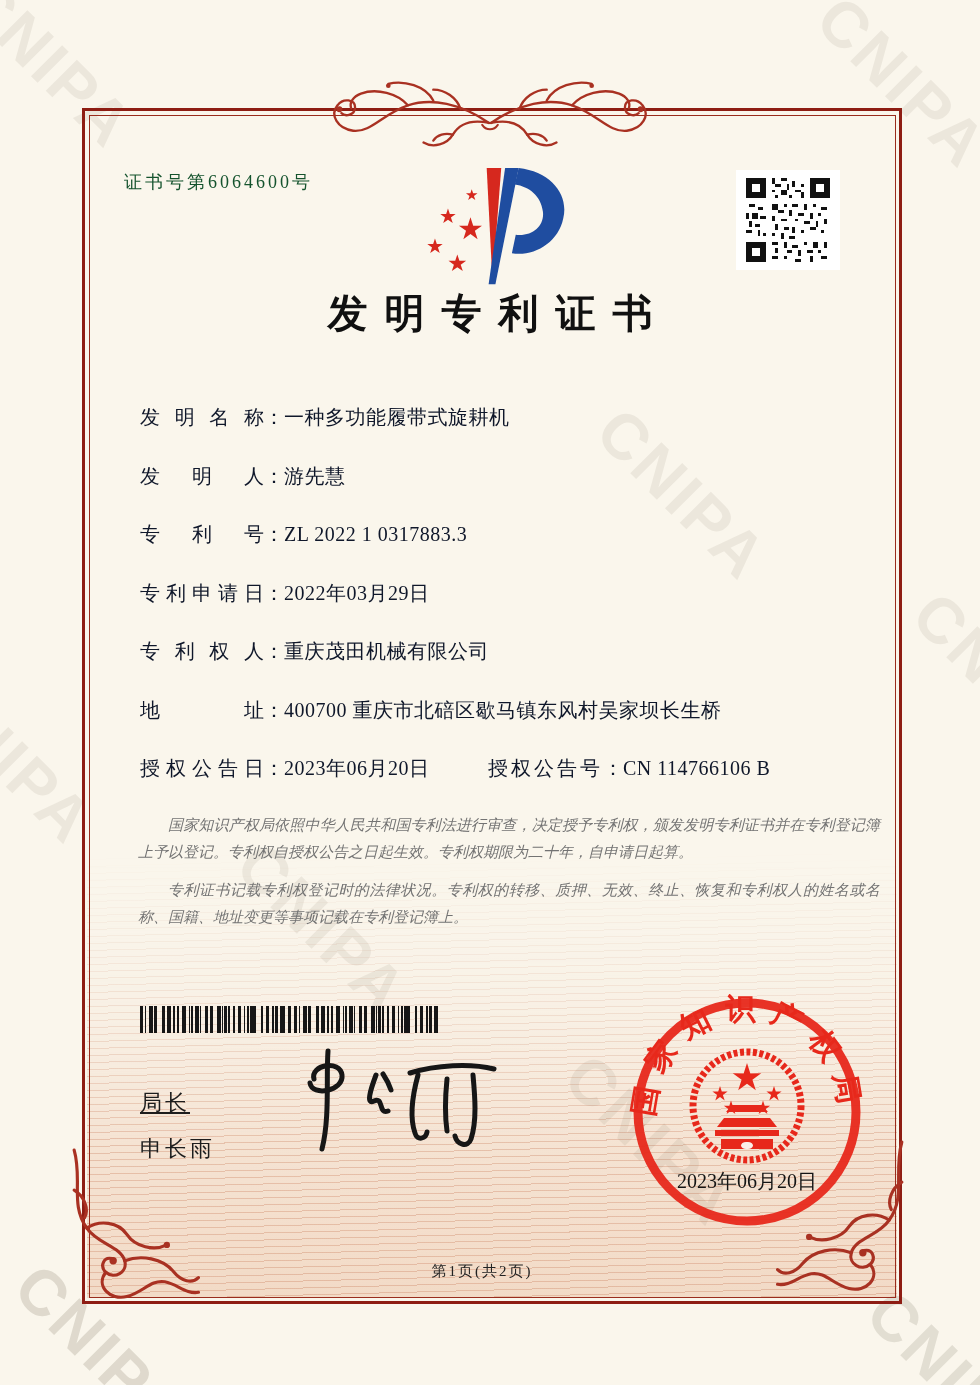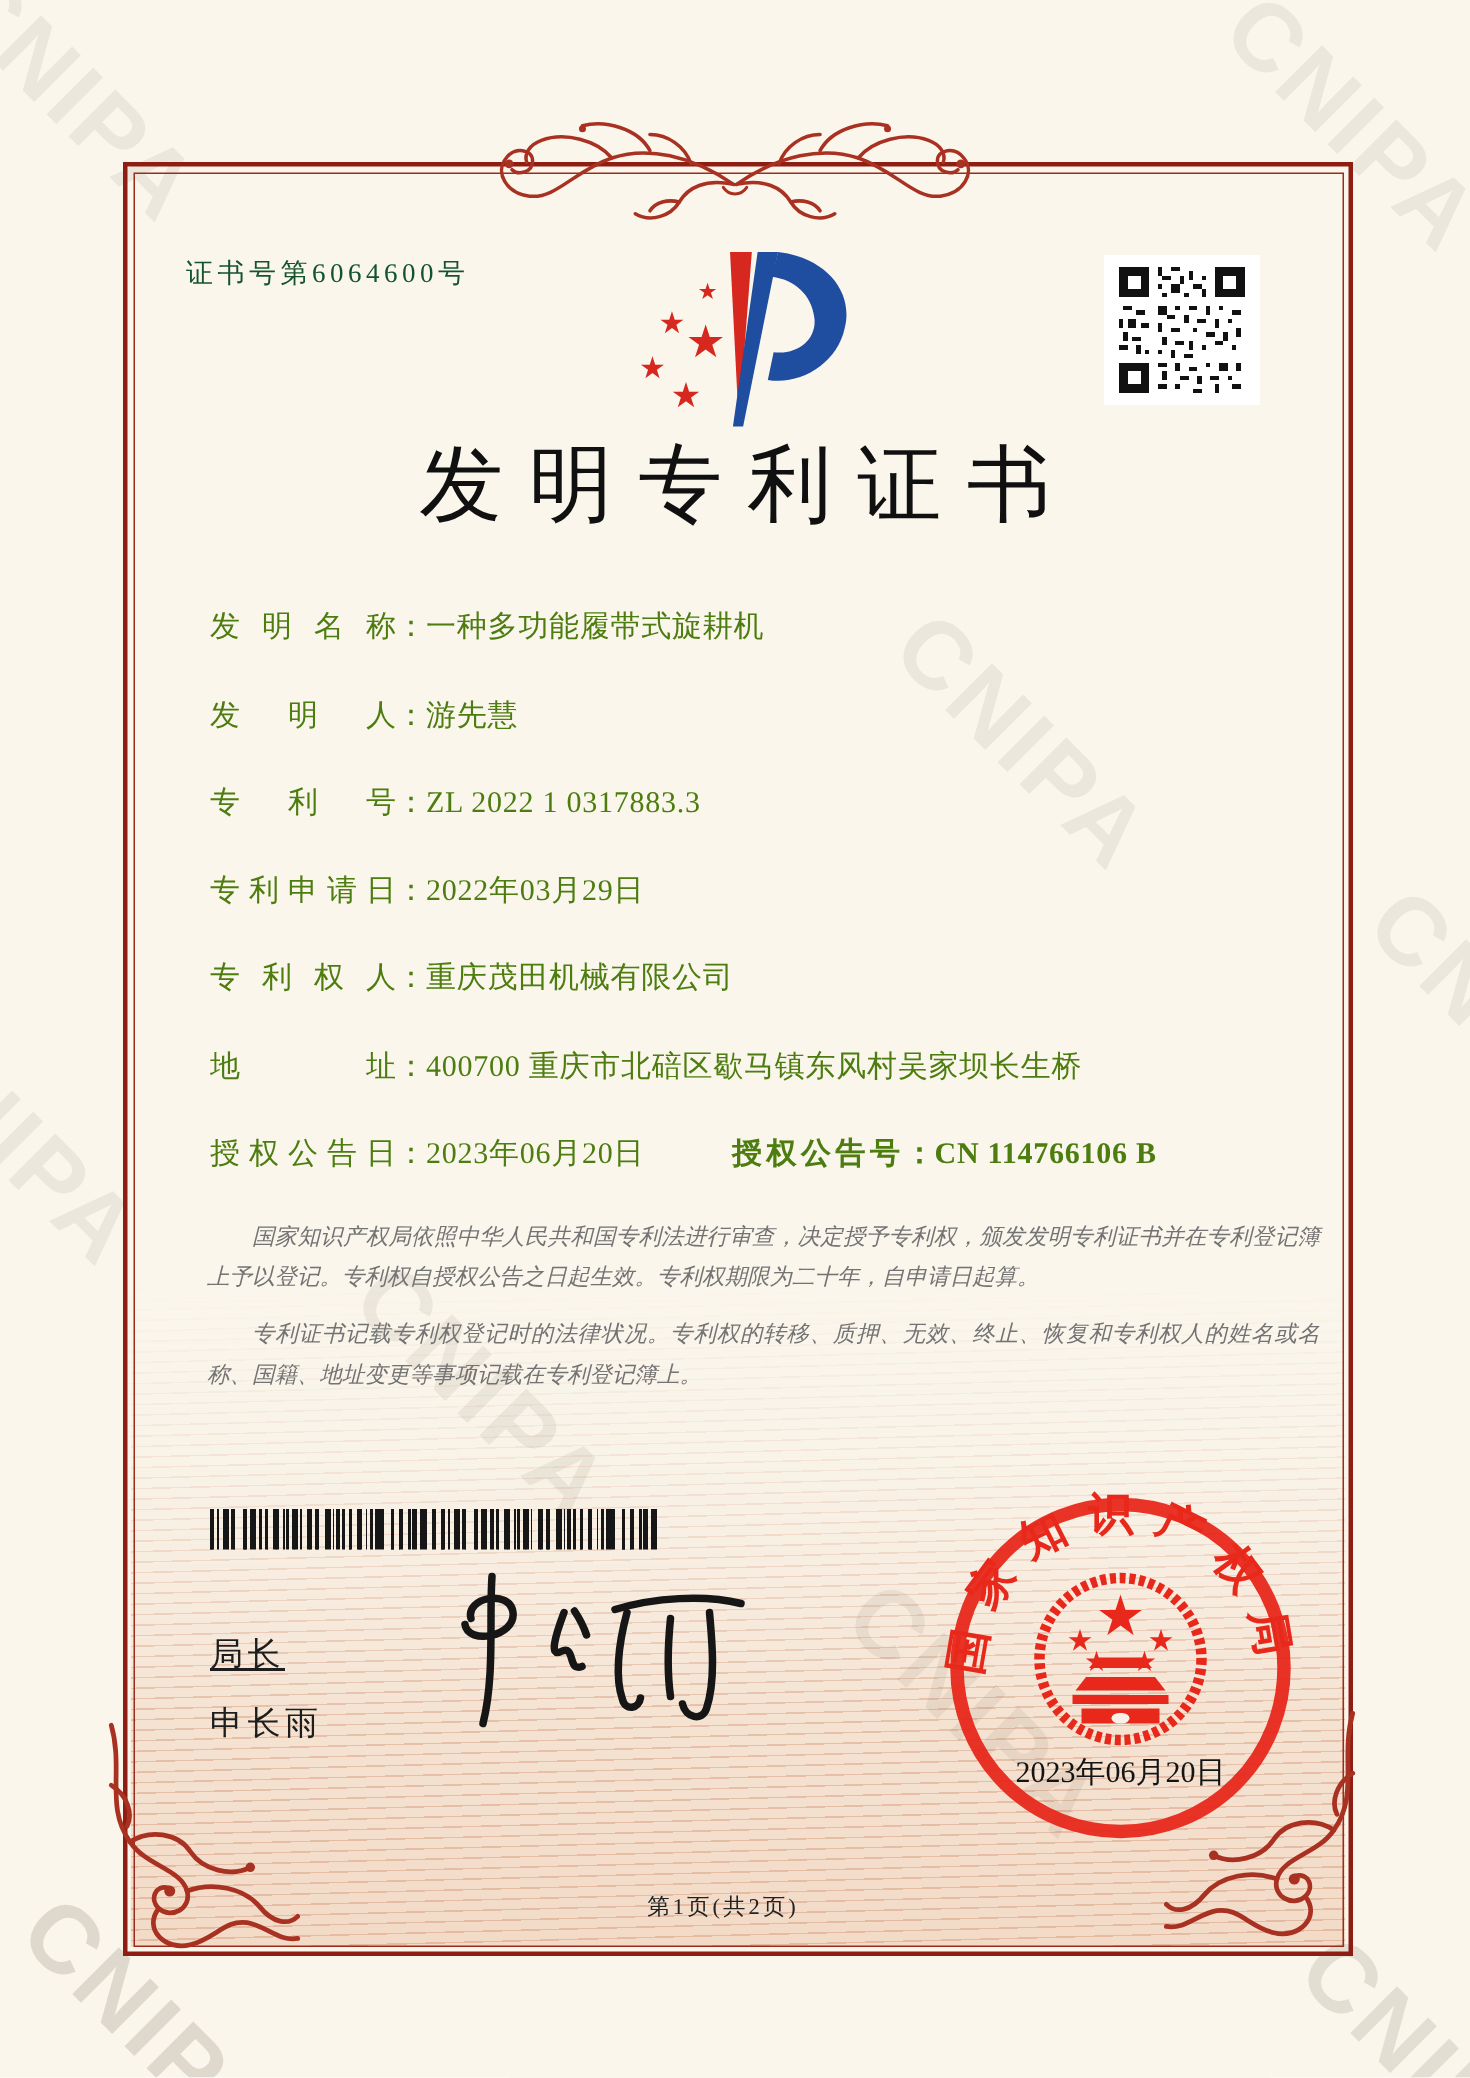--- a/index.html
+++ b/index.html
@@ -39,29 +39,29 @@
   .orn-bl{left:60px;top:1148px;width:140px;height:158px;}
   .orn-br{right:64px;top:1140px;width:140px;height:158px;transform:scaleX(-1);}
 
   
   .certno{position:absolute;z-index:2;left:124px;top:170px;font-size:18px;letter-spacing:3px;color:#14532d;}
   .logo{position:absolute;z-index:2;left:415px;top:160px;width:170px;height:135px;}
   .logo .st{position:absolute;color:#d6281e;line-height:1;}
   .qr{position:absolute;z-index:2;left:736px;top:170px;width:104px;height:100px;background:#fff;
       display:flex;align-items:center;justify-content:center;}
   .title{position:absolute;z-index:2;left:0;top:286px;width:100%;text-align:center;
-      font-size:56px;font-weight:normal;letter-spacing:17px;padding-left:17px;box-sizing:border-box;color:#101010;}
-
-  
-  .fields{position:absolute;z-index:2;left:140px;top:404px;width:742px;font-size:20px;color:#4d7c0f;}
+      font-size:40px;font-weight:bold;letter-spacing:17px;padding-left:17px;box-sizing:border-box;color:#101010;}
+
+  
+  .fields{position:absolute;z-index:2;left:140px;top:404px;width:742px;font-size:20px;color:#0f172a;}
   .fr{position:relative;height:58.5px;}
   .fl{display:inline-block;width:124px;text-align:justify;text-align-last:justify;vertical-align:top;}
   .fc{display:inline-block;width:20px;}
   .fv{letter-spacing:0.5px;}
-  .grant2{position:absolute;left:348px;top:0;font-weight:bold;}
+  .grant2{position:absolute;left:348px;top:0;}
   .grant2 .fl2{letter-spacing:3px;}
 
   
   .paras{position:absolute;z-index:2;left:138px;top:812px;width:742px;font-size:15px;
       line-height:1.82;color:#737373;text-align:justify;font-style:italic;}
   .paras p{margin:0 0 10px 0;text-indent:2em;}
 
   
   .barcode{position:absolute;z-index:2;left:140px;top:1006px;width:298px;height:27px;
     background-image:

